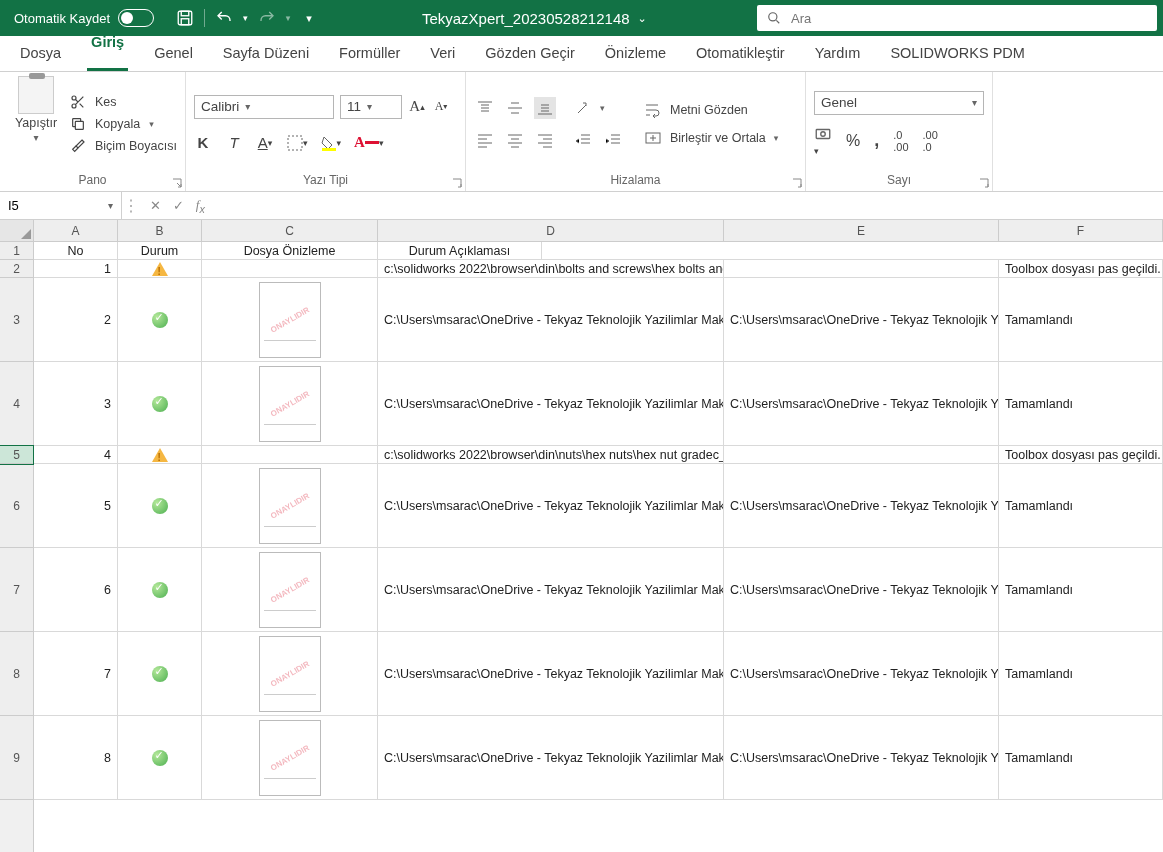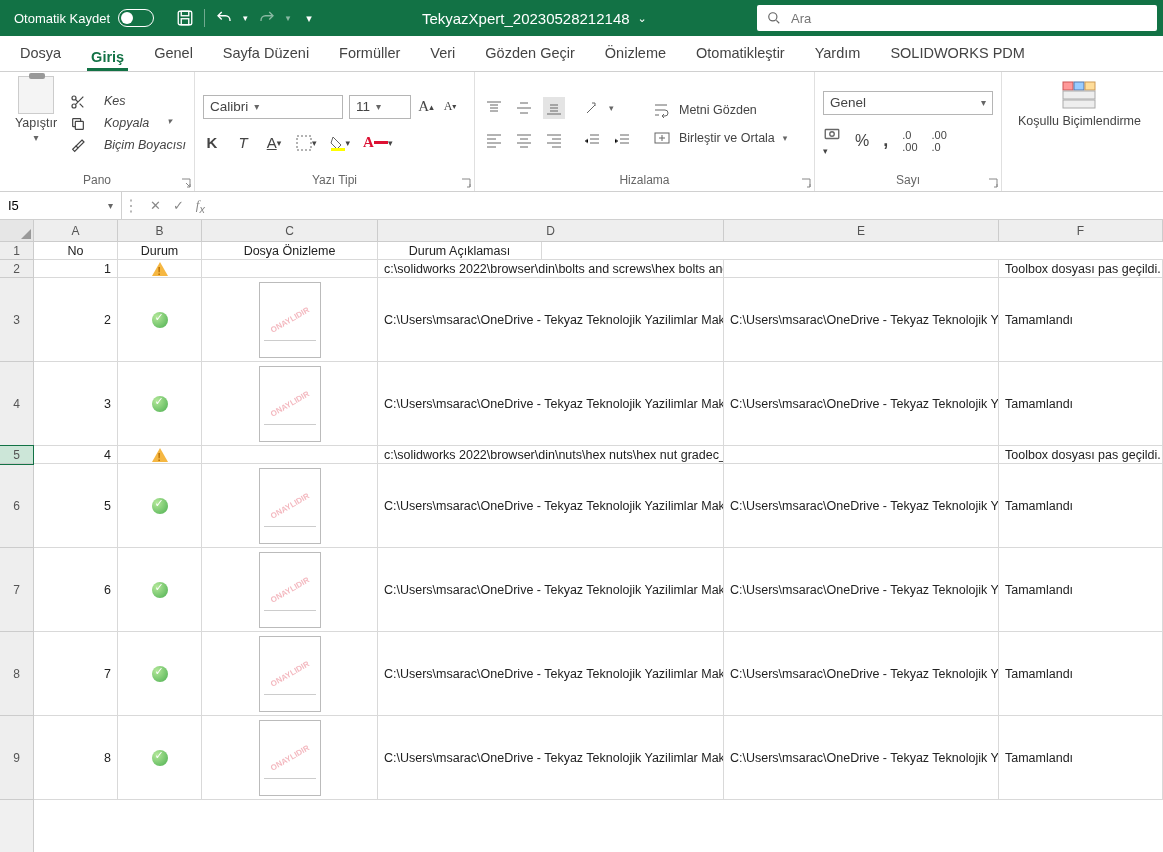--- a/index.html
+++ b/index.html
@@ -12,33 +12,33 @@
 .toggle::after { content: ""; width: 12px; height: 12px; background: #fff; border-radius: 50%; position: absolute; top: 1.5px; left: 2px; }
 .qat { display: flex; align-items: center; gap: 10px; margin-left: 14px; }
 .qat-ic { width: 18px; height: 18px; display: flex; align-items: center; justify-content: center; }
 .title-center { flex: 1; display: flex; justify-content: center; align-items: center; gap: 8px; font-size: 15px; }
 .searchbar { width: 400px; height: 26px; background: #fff; border-radius: 2px; display: flex; align-items: center; padding: 0 10px; gap: 10px; color: #555; }
 .searchbar input { border: none; outline: none; flex: 1; font-size: 13px; color: #555; }
 
 
 .tabs { height: 36px; display: flex; align-items: flex-end; gap: 22px; padding: 0 16px; border-bottom: 1px solid #d0d0d0; background: #fff; }
 .tab { padding: 8px 4px 10px 4px; font-size: 14.5px; color: #444; cursor: pointer; }
-.tab.active { border-bottom: 3px solid #127245; color: #127245; font-weight: 600; padding-bottom: 3px; }
+.tab.active { border-bottom: 3px solid #127245; color: #127245; font-weight: 600; padding-bottom: 18px; }
 
 
 .ribbon { height: 120px; background: #fff; border-bottom: 1px solid #d0d0d0; display: flex; font-size: 12.5px; color: #444; }
 .group { border-right: 1px solid #e0e0e0; display: flex; flex-direction: column; padding: 4px 8px 2px 8px; position: relative; }
 .group-body { flex: 1; display: flex; gap: 6px; }
 .group-label { text-align: center; font-size: 12px; color: #666; padding: 2px 0; position: relative; }
 .launcher { position: absolute; right: 2px; bottom: 2px; width: 12px; height: 12px; }
 .paste-col { display: flex; flex-direction: column; align-items: center; gap: 2px; width: 56px; }
 .paste-ic { width: 36px; height: 38px; background: #f4f4f4; border: 1px solid #ccc; position: relative; }
 .paste-ic::after { content: ""; position: absolute; top: -4px; left: 10px; width: 16px; height: 6px; background: #999; border-radius: 2px; }
 .mini-rows { display: flex; flex-direction: column; gap: 6px; justify-content: center; }
-.mini-row { display: flex; gap: 18px; font-style: italic; }
+.mini-row { display: flex; align-items: center; gap: 9px; }
 .mini-ic { width: 16px; height: 16px; }
 .font-top { display: flex; align-items: center; gap: 6px; margin-bottom: 8px; }
 .combo { height: 24px; border: 1px solid #b5b5b5; display: flex; align-items: center; padding: 0 6px; gap: 6px; background: #fff; font-size: 13.5px; }
 .combo .chev { font-size: 10px; color: #666; }
 .font-bot { display: flex; align-items: center; gap: 13px; }
 .fbtn { min-width: 18px; height: 20px; display: flex; align-items: center; justify-content: center; font-size: 15px; }
 .abtn { width: 22px; height: 22px; display: flex; align-items: center; justify-content: center; }
 .vcol { display: flex; flex-direction: column; gap: 10px; justify-content: center; margin-left: 8px; }
 .vrow { display: flex; align-items: center; gap: 8px; }
 .num-row { display: flex; align-items: center; gap: 14px; }
@@ -338,34 +338,20 @@
         <span style="font-size:11px">.00<br>.0</span>
       </div>
     </div>
     <div class="group-label">Sayı</div>
     <svg class="launcher" viewBox="0 0 12 12">
         <path d="M2 2h8v8" fill="none" stroke="#888"></path>
         <path d="M10 7v3h-3" fill="none" stroke="#888"></path>
       </svg>
   </div>
 
-  <div class="group" style="border-right:none">
-    <div class="big-col">
-      <div class="big-ic">
-        <svg width="34" height="28" viewBox="0 0 34 28">
-            <rect x="1" y="1" width="10" height="8" fill="#f99" stroke="#c55"></rect>
-            <rect x="12" y="1" width="10" height="8" fill="#9cf" stroke="#57a"></rect>
-            <rect x="23" y="1" width="10" height="8" fill="#fd9" stroke="#c95"></rect>
-            <rect x="1" y="10" width="32" height="8" fill="#eee" stroke="#aaa"></rect>
-            <rect x="1" y="19" width="32" height="8" fill="#eee" stroke="#aaa"></rect>
-          </svg>
-      </div>
-      <span style="text-align:center;line-height:1.2">Koşullu Biçimlendirme</span>
-    </div>
-  </div>
 </div>
 
 <div class="fbar">
   <div class="namebox">
     <input value="I5" style="">
     <span class="chev">▾</span>
   </div>
   <span class="fx-handle">⋮</span>
   <div class="fx-btns">
     <span>✕</span>

